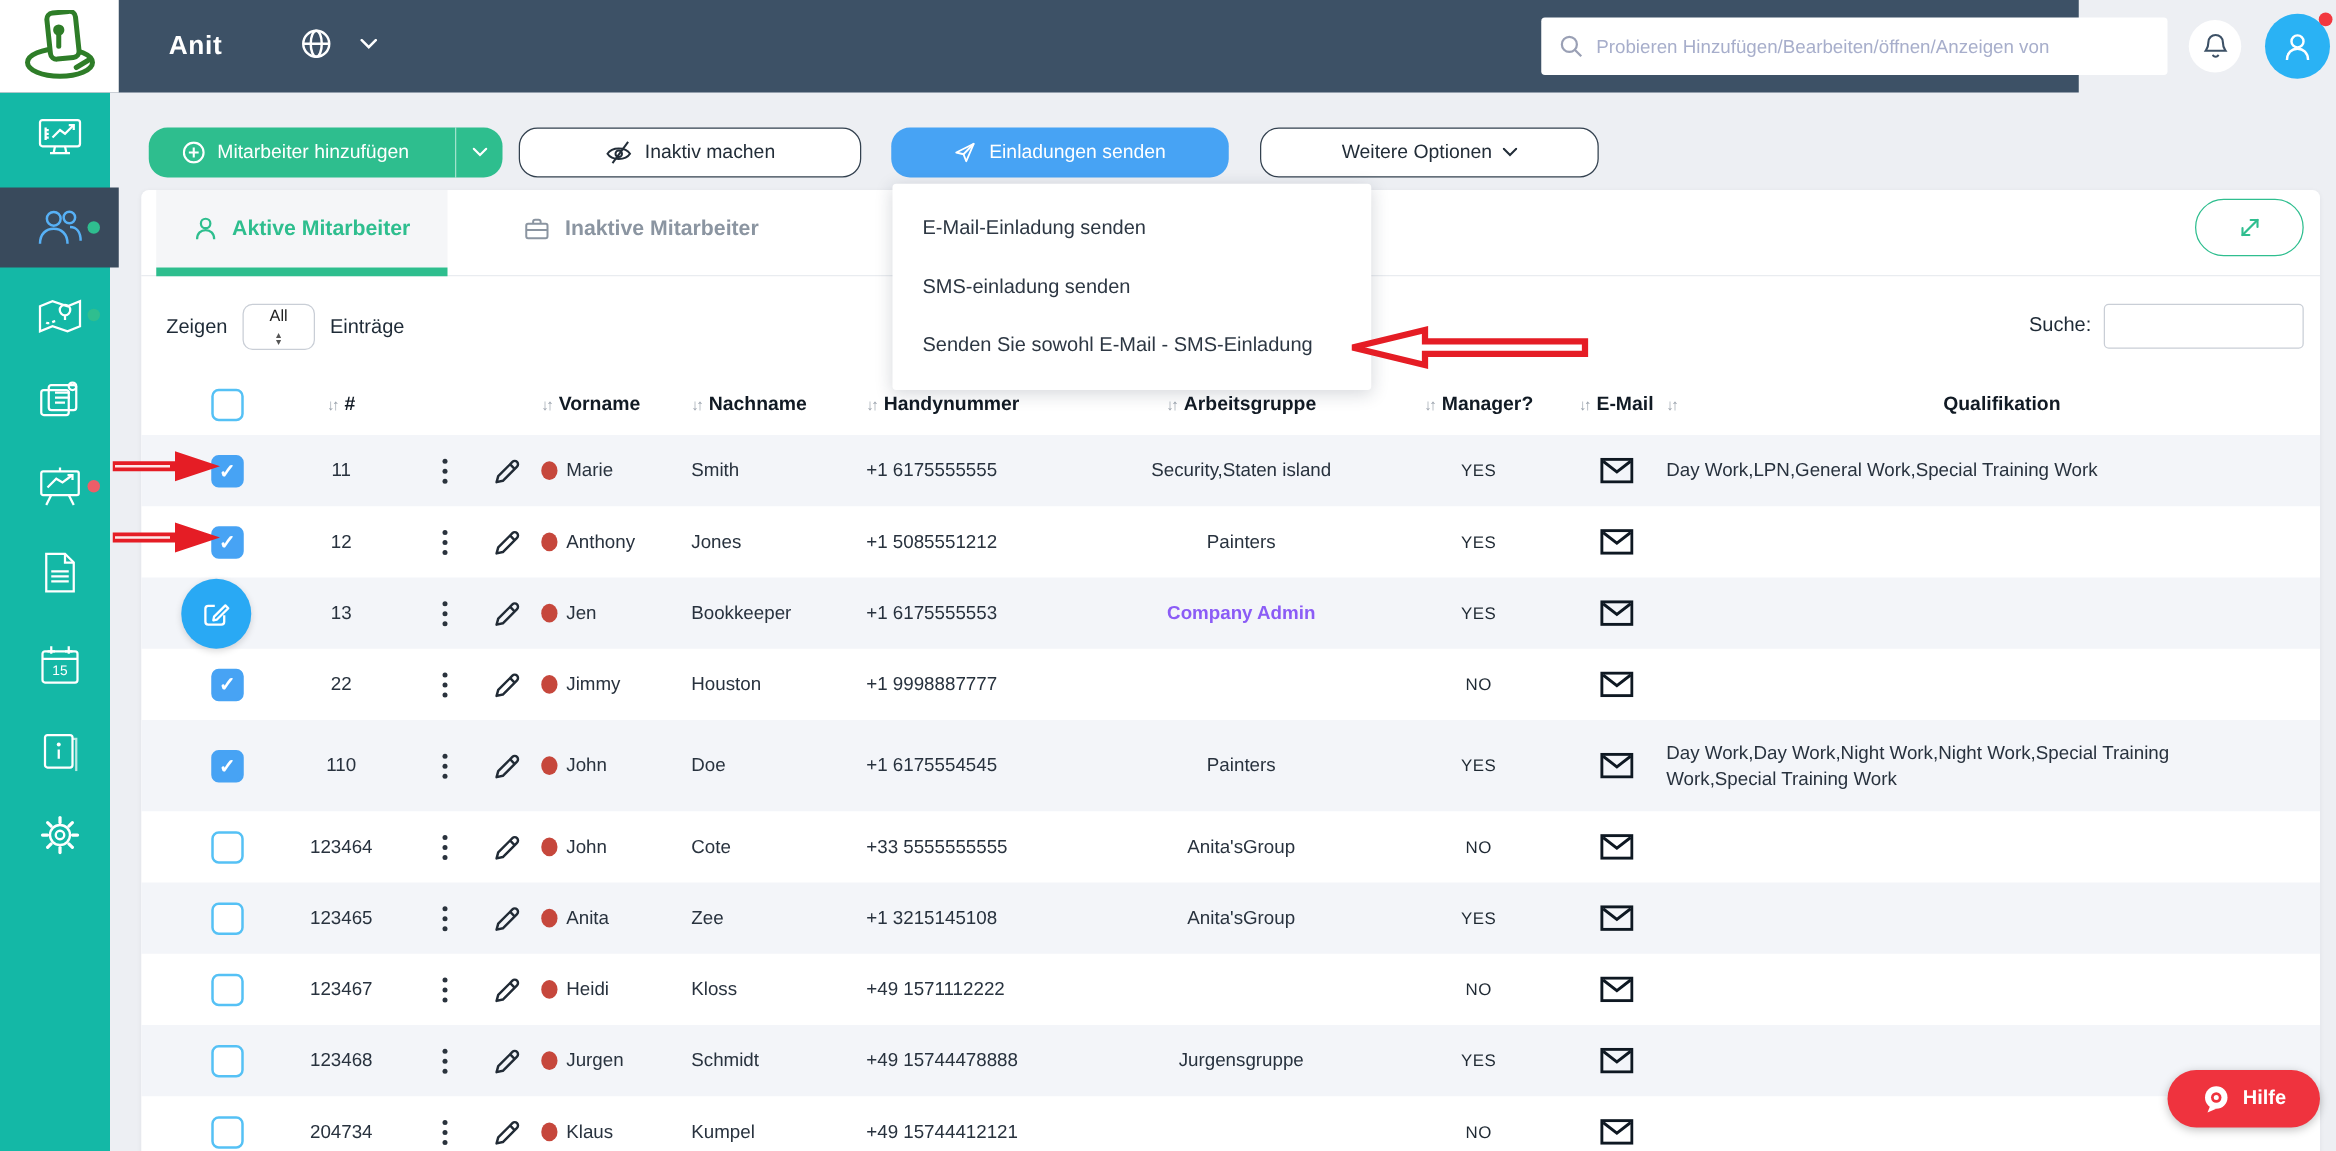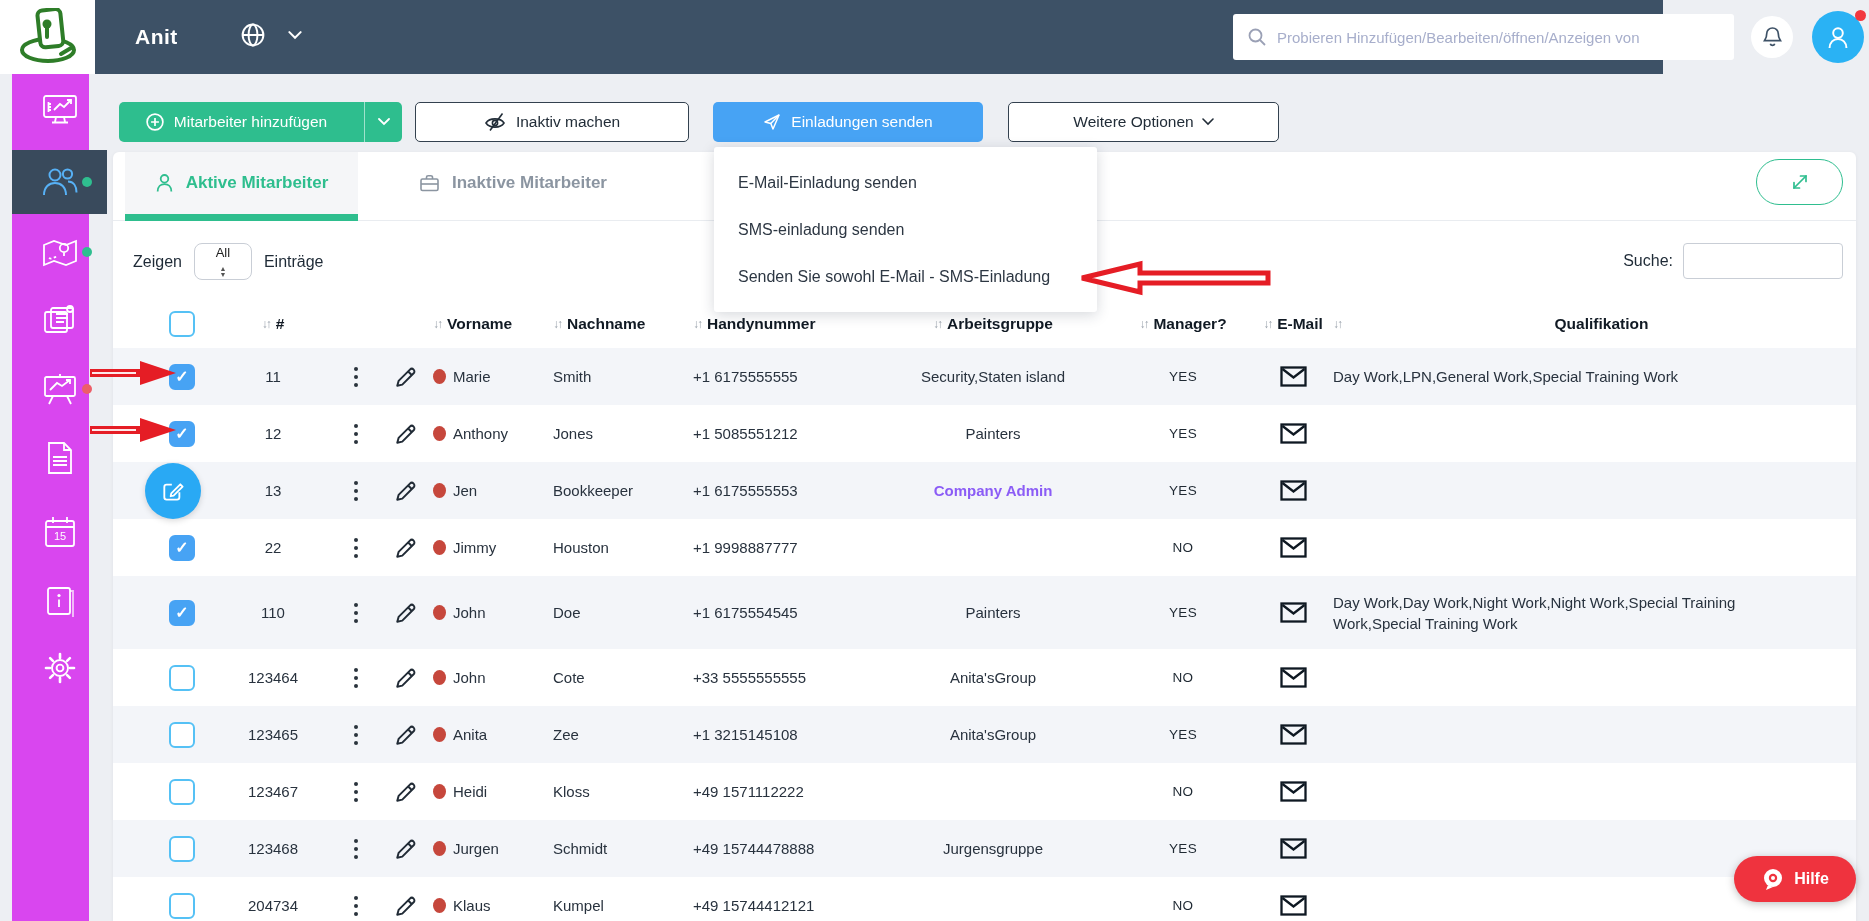--- a/index.html
+++ b/index.html
@@ -13,29 +13,29 @@
   .app-title { position:absolute; left:135px; top:0; height:74px; display:flex; align-items:center; color:#fff; font-size:21px; font-weight:700; letter-spacing:.5px; }
   .globe-wrap { position:absolute; left:240px; top:22px; display:flex; align-items:center; gap:22px; color:#fff; }
   .hdr-search { position:absolute; left:1233px; top:14px; width:501px; height:46px; background:#fff; border-radius:3px; display:flex; align-items:center; padding:0 14px; gap:10px; }
   .hdr-search input { border:none; outline:none; flex:1; font-size:15px; font-family:inherit; color:#3d4a66; }
   .hdr-search input::placeholder { color:#a7aecb; }
   .bell-btn { position:absolute; left:1751px; top:16px; width:42px; height:42px; border-radius:50%; background:#fff; display:flex; align-items:center; justify-content:center; }
   .avatar-btn { position:absolute; left:1812px; top:11px; width:52px; height:52px; border-radius:50%; background:#2ab2f4; display:flex; align-items:center; justify-content:center; }
   .avatar-badge { position:absolute; left:1855px; top:10px; width:11px; height:11px; border-radius:50%; background:#f2383f; }
 
   
-  .sidebar { position:absolute; left:12px; top:74px; width:77px; height:847px; background:#d946ef; z-index:30; }
+  .sidebar { position:absolute; left:0; top:74px; width:88px; height:847px; background:#14b8a6; z-index:30; }
   .side-item { position:absolute; left:0; width:95px; height:64px; display:flex; align-items:center; justify-content:center; cursor:pointer; }
   .side-item.active { background:#394a5c; }
   .side-dot { position:absolute; width:10px; height:10px; border-radius:50%; }
   .dot-green { background:#2fbe8f; }
   .dot-red { background:#ed5e68; }
 
   
-  .btn { position:absolute; top:102px; height:40px; border-radius:5px; display:flex; align-items:center; justify-content:center; gap:10px; font-size:15.5px; cursor:pointer; z-index:20; }
+  .btn { position:absolute; top:102px; height:40px; border-radius:15px; display:flex; align-items:center; justify-content:center; gap:10px; font-size:15.5px; cursor:pointer; z-index:20; }
   .btn-green { left:119px; width:283px; background:#2ebe8e; color:#fff; padding:0; }
   .btn-green .main-part { flex:1; display:flex; align-items:center; justify-content:center; gap:10px; height:100%; }
   .btn-green .chev-part { width:38px; height:100%; border-left:1px solid rgba(255,255,255,.55); display:flex; align-items:center; justify-content:center; }
   .btn-outline { background:#fff; border:1px solid #33414f; color:#222d38; }
   .btn-inactive { left:415px; width:274px; }
   .btn-blue { left:713px; width:270px; background:#47a3f4; color:#fff; }
   .btn-more { left:1008px; width:271px; gap:8px; }
 
   
   .panel { position:absolute; left:113px; top:152px; width:1743px; height:780px; background:#fff; border-radius:6px; box-shadow:0 1px 4px rgba(20,30,50,.06); z-index:10; }

